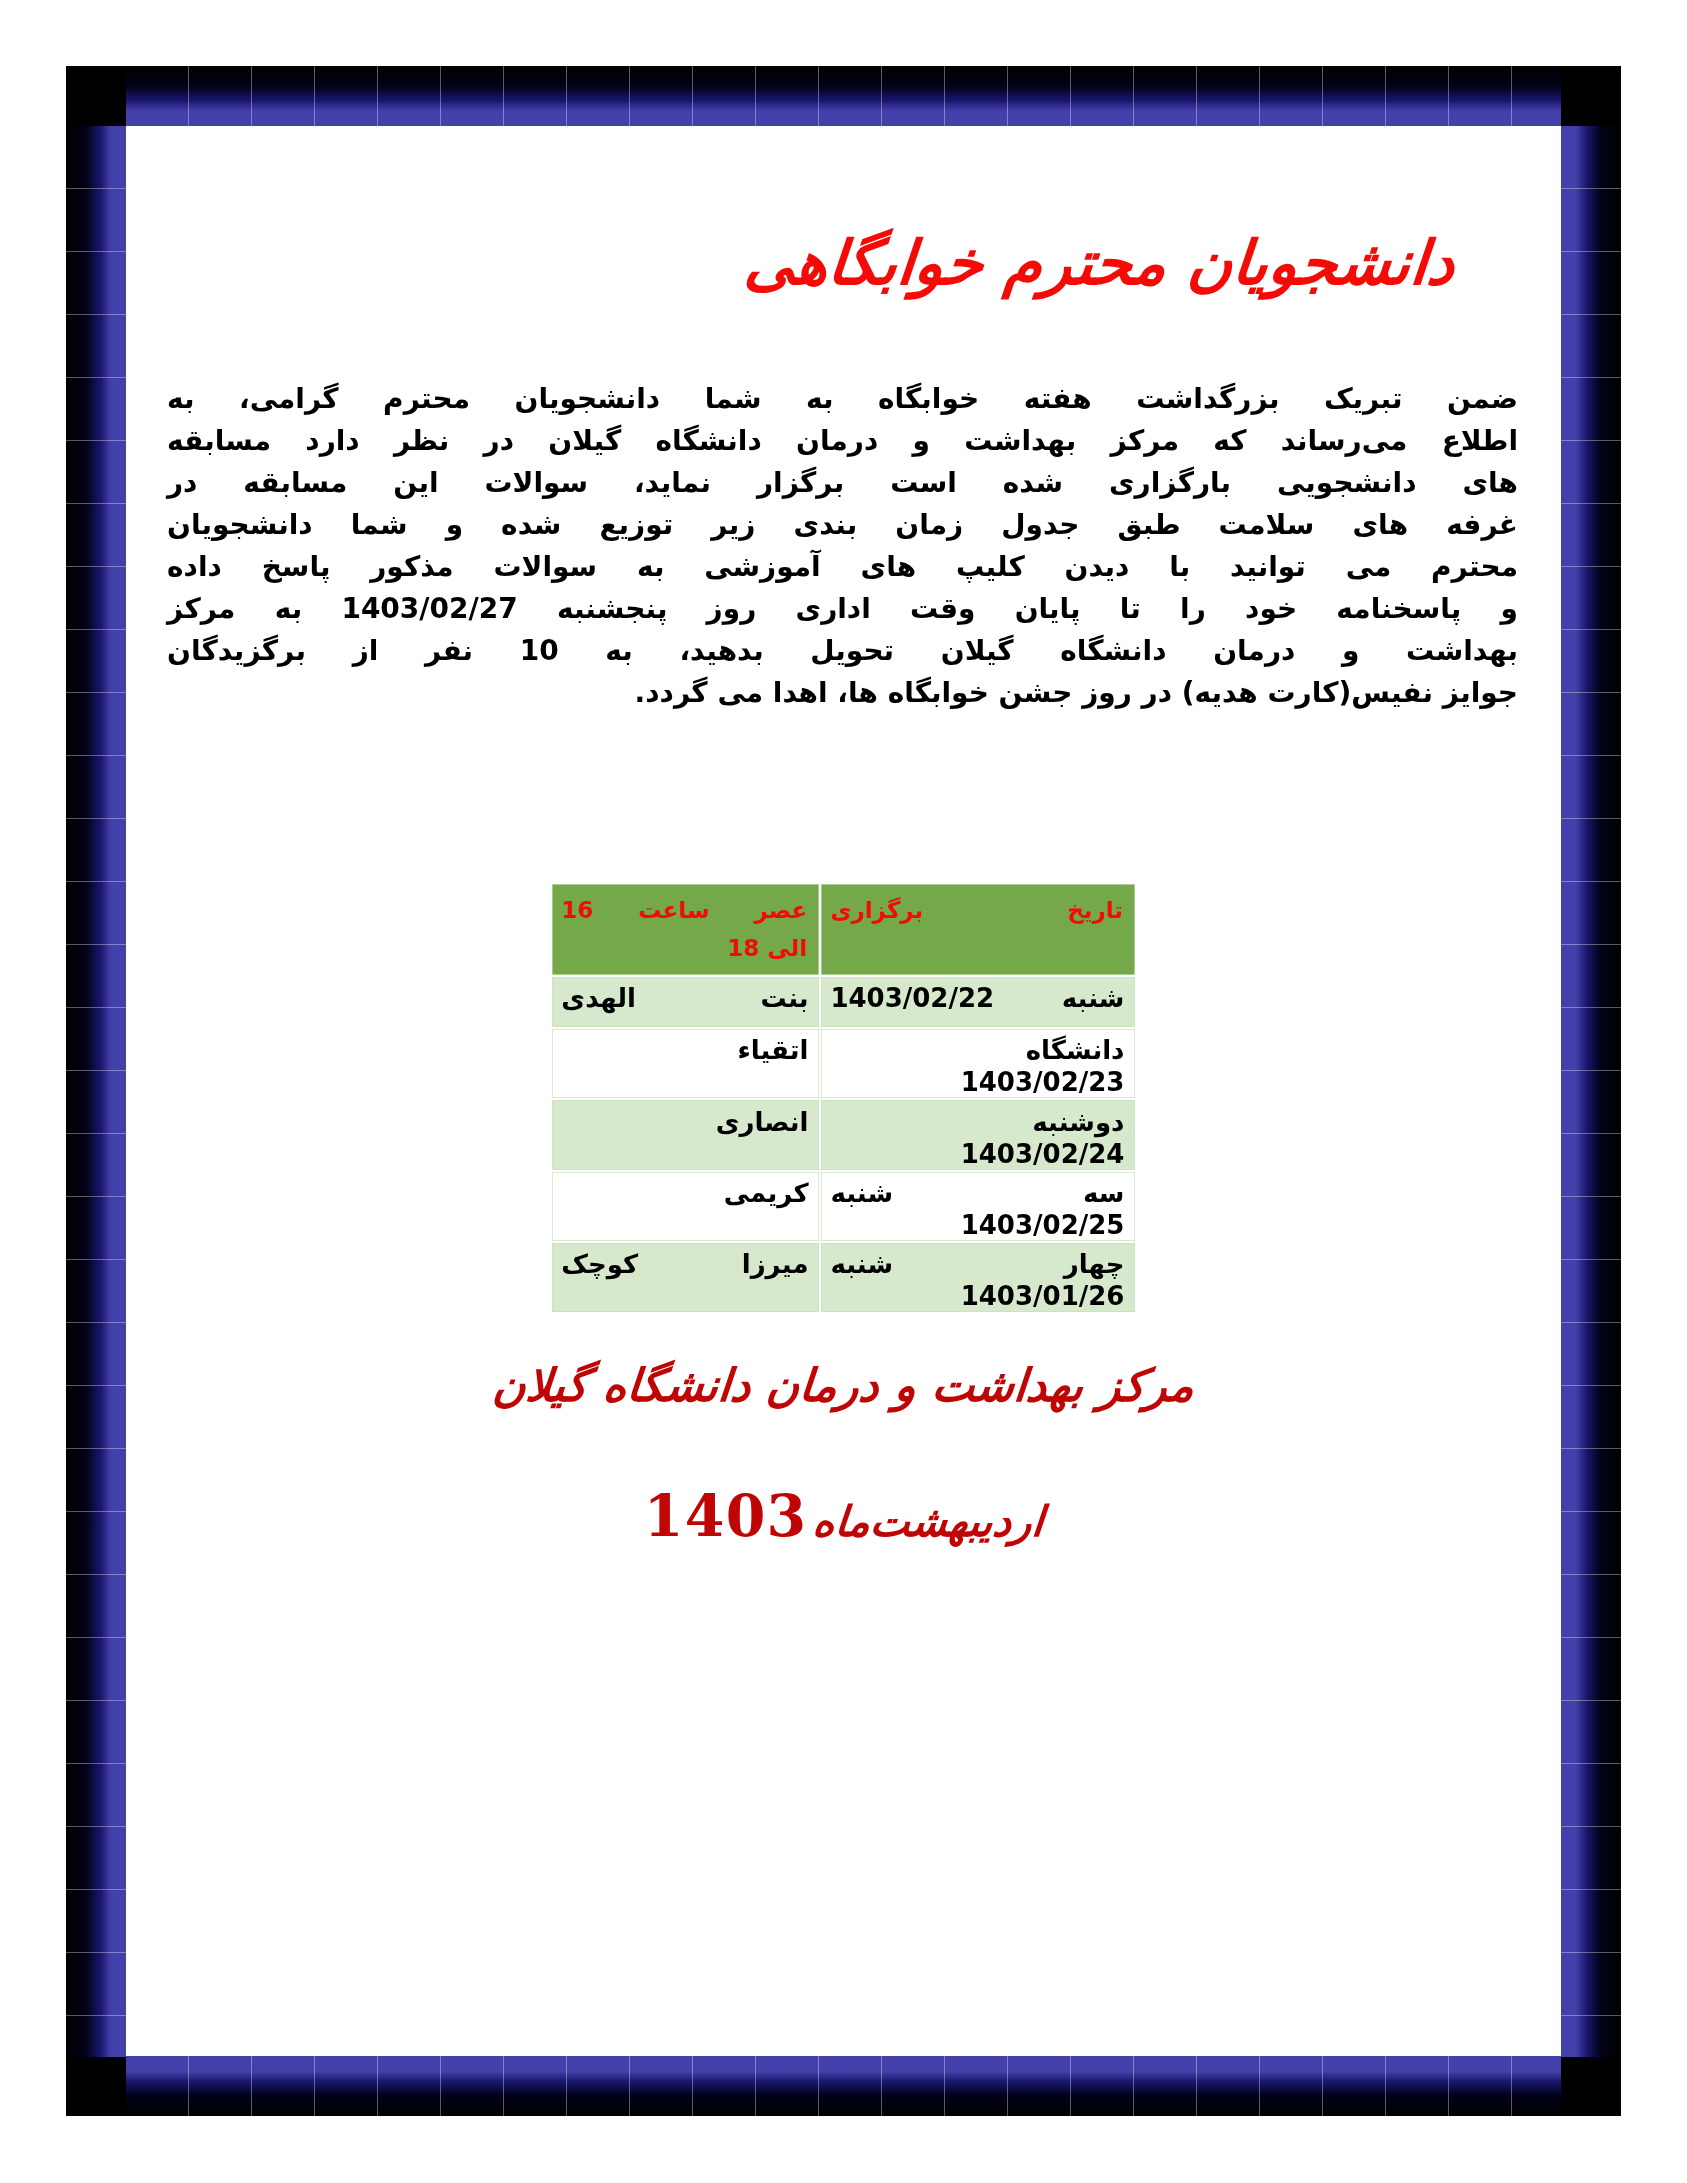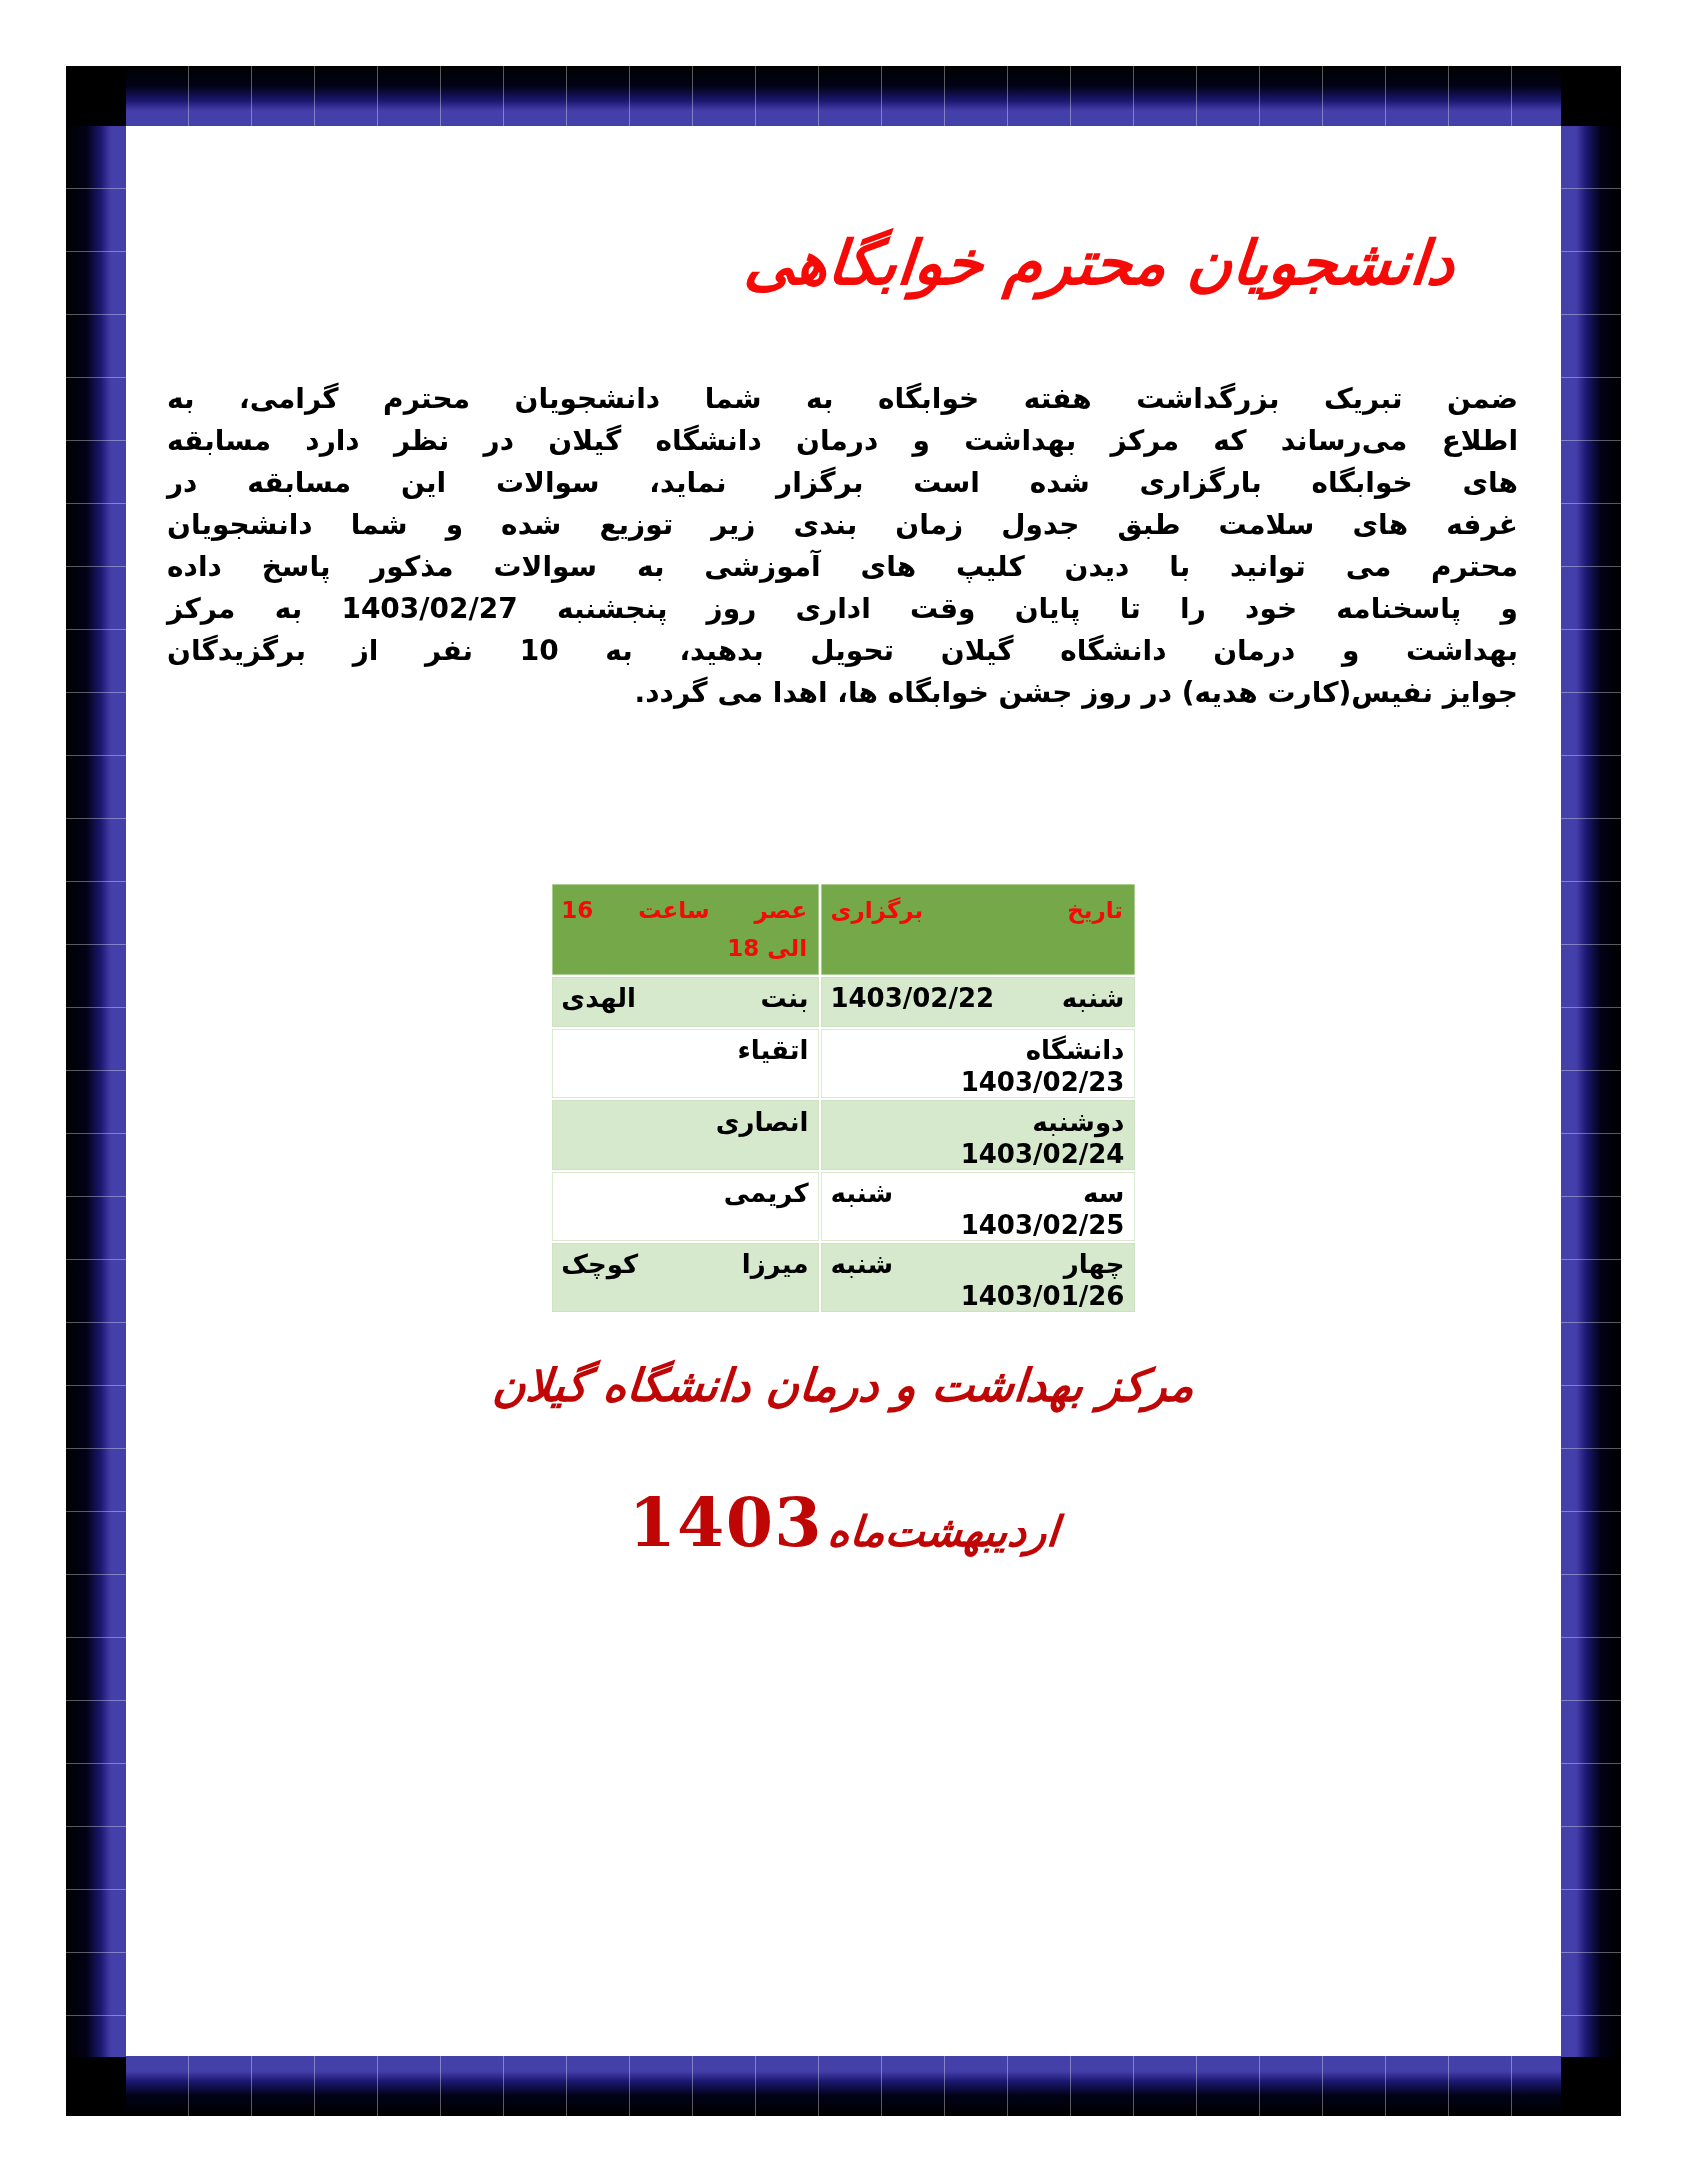--- a/index.html
+++ b/index.html
@@ -102,21 +102,21 @@
     position:absolute;top:1482px;left:0;right:0;
     direction:rtl;
     display:flex;justify-content:center;align-items:baseline;gap:5.3px;
   }
   .dateline .month{
     font-size:42px;color:var(--dark-red,#c00505);
     font-weight:bold;font-style:italic;transform:skewX(-5deg);
   }
   .dateline .year{
     font-family:"DejaVu Serif","Liberation Serif",serif;
-    font-size:68px;font-weight:bold;letter-spacing:1.3px;
+    font-size:57px;font-weight:bold;letter-spacing:1.3px;
     color:var(--dark-red,#c00505);
   }
 </style>
 </head>
 <body>
 
 <div class="page">
 
   <div class="corner tl"></div>
   <div class="corner tr"></div>
@@ -125,21 +125,21 @@
   <div class="edge top"></div>
   <div class="edge bottom"></div>
   <div class="edge left"></div>
   <div class="edge right"></div>
 
   <h1 class="calli title">دانشجویان محترم خوابگاهی</h1>
 
   <div class="paragraph">
     <div class="pline">ضمن تبریک بزرگداشت هفته خوابگاه به شما دانشجویان محترم گرامی، به</div>
     <div class="pline">اطلاع می‌رساند که مرکز بهداشت و درمان دانشگاه گیلان در نظر دارد مسابقه</div>
-    <div class="pline">های خوابگاه بارگزاری شده است برگزار نماید، سوالات این مسابقه در</div>
+    <div class="pline">های دانشجویی بارگزاری شده است برگزار نماید، سوالات این مسابقه در</div>
     <div class="pline">غرفه های سلامت طبق جدول زمان بندی زیر توزیع شده و شما دانشجویان</div>
     <div class="pline">محترم می توانید با دیدن کلیپ های آموزشی به سوالات مذکور پاسخ داده</div>
     <div class="pline">و پاسخنامه خود را تا پایان وقت اداری روز پنجشنبه 1403/02/27 به مرکز</div>
     <div class="pline">بهداشت و درمان دانشگاه گیلان تحویل بدهید، به 10 نفر از برگزیدگان</div>
     <div class="pline last">جوایز نفیس(کارت هدیه)  در روز جشن خوابگاه ها، اهدا می گردد.</div>
   </div>
 
   <table class="schedule">
     <thead>
       <tr>

